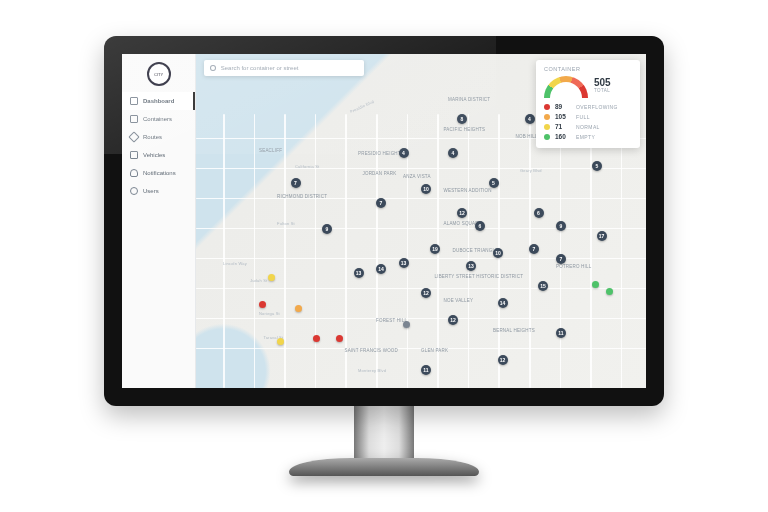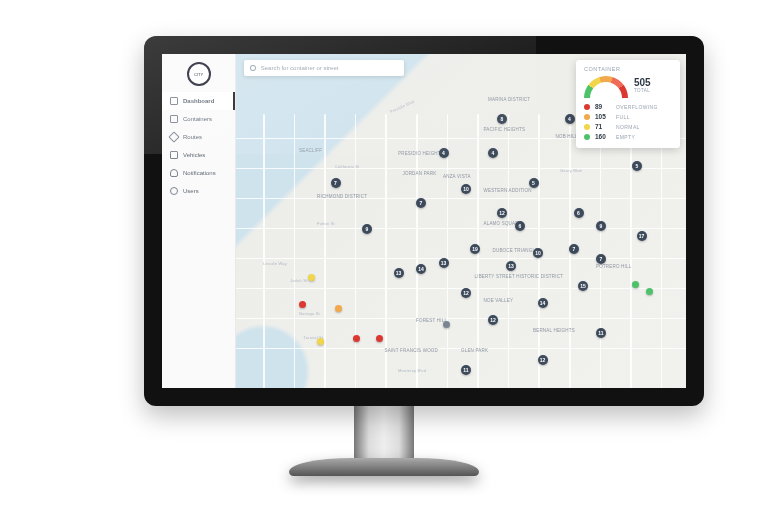--- a/index.html
+++ b/index.html
@@ -14,21 +14,20 @@
     position: relative;
     width: 560px; height: 440px;
   }
   .bezel {
     position: absolute; inset: 0;
     width: 560px; height: 370px;
     background: #111;
     border-radius: 12px;
     box-shadow: 0 10px 25px rgba(0,0,0,.25);
     padding: 18px;
-    margin-left: 40px;
   }
   .stand {
     position: absolute;
     bottom: 0; left: 50%;
     transform: translateX(-50%);
     display: flex; flex-direction: column; align-items: center;
   }
   .neck {
     width: 60px; height: 68px;
     background: linear-gradient(90deg,#777,#ddd 25%,#eee 50%,#ddd 75%,#777);

